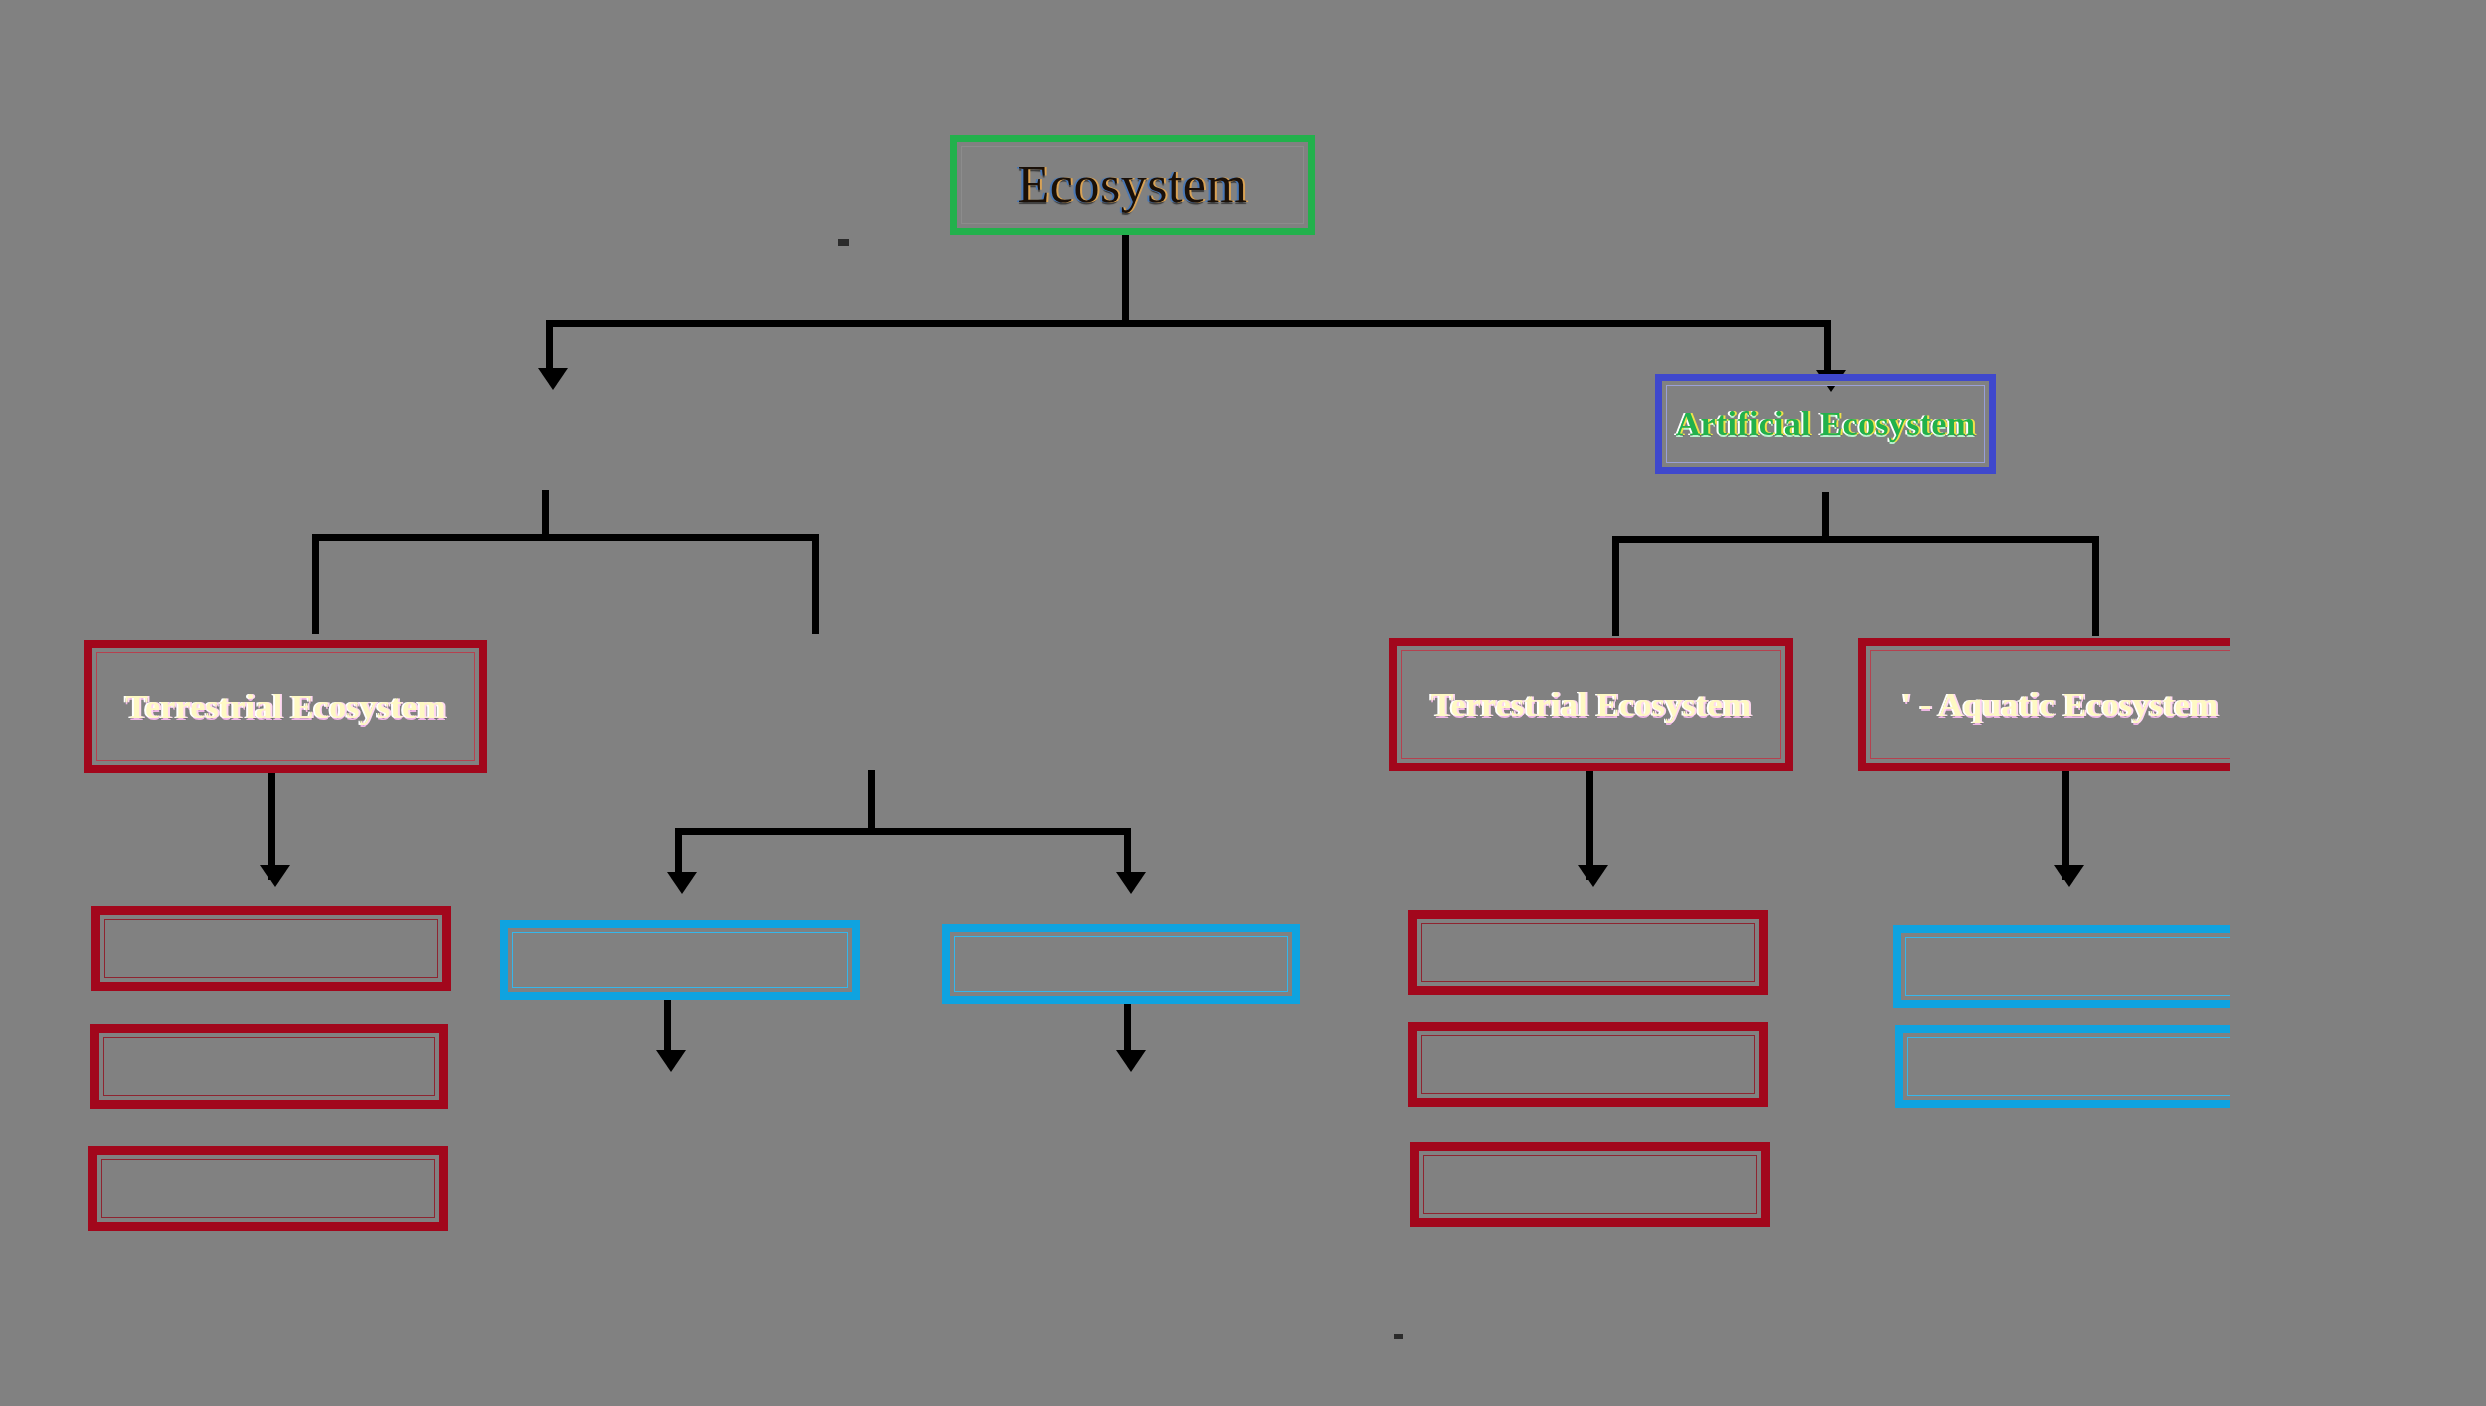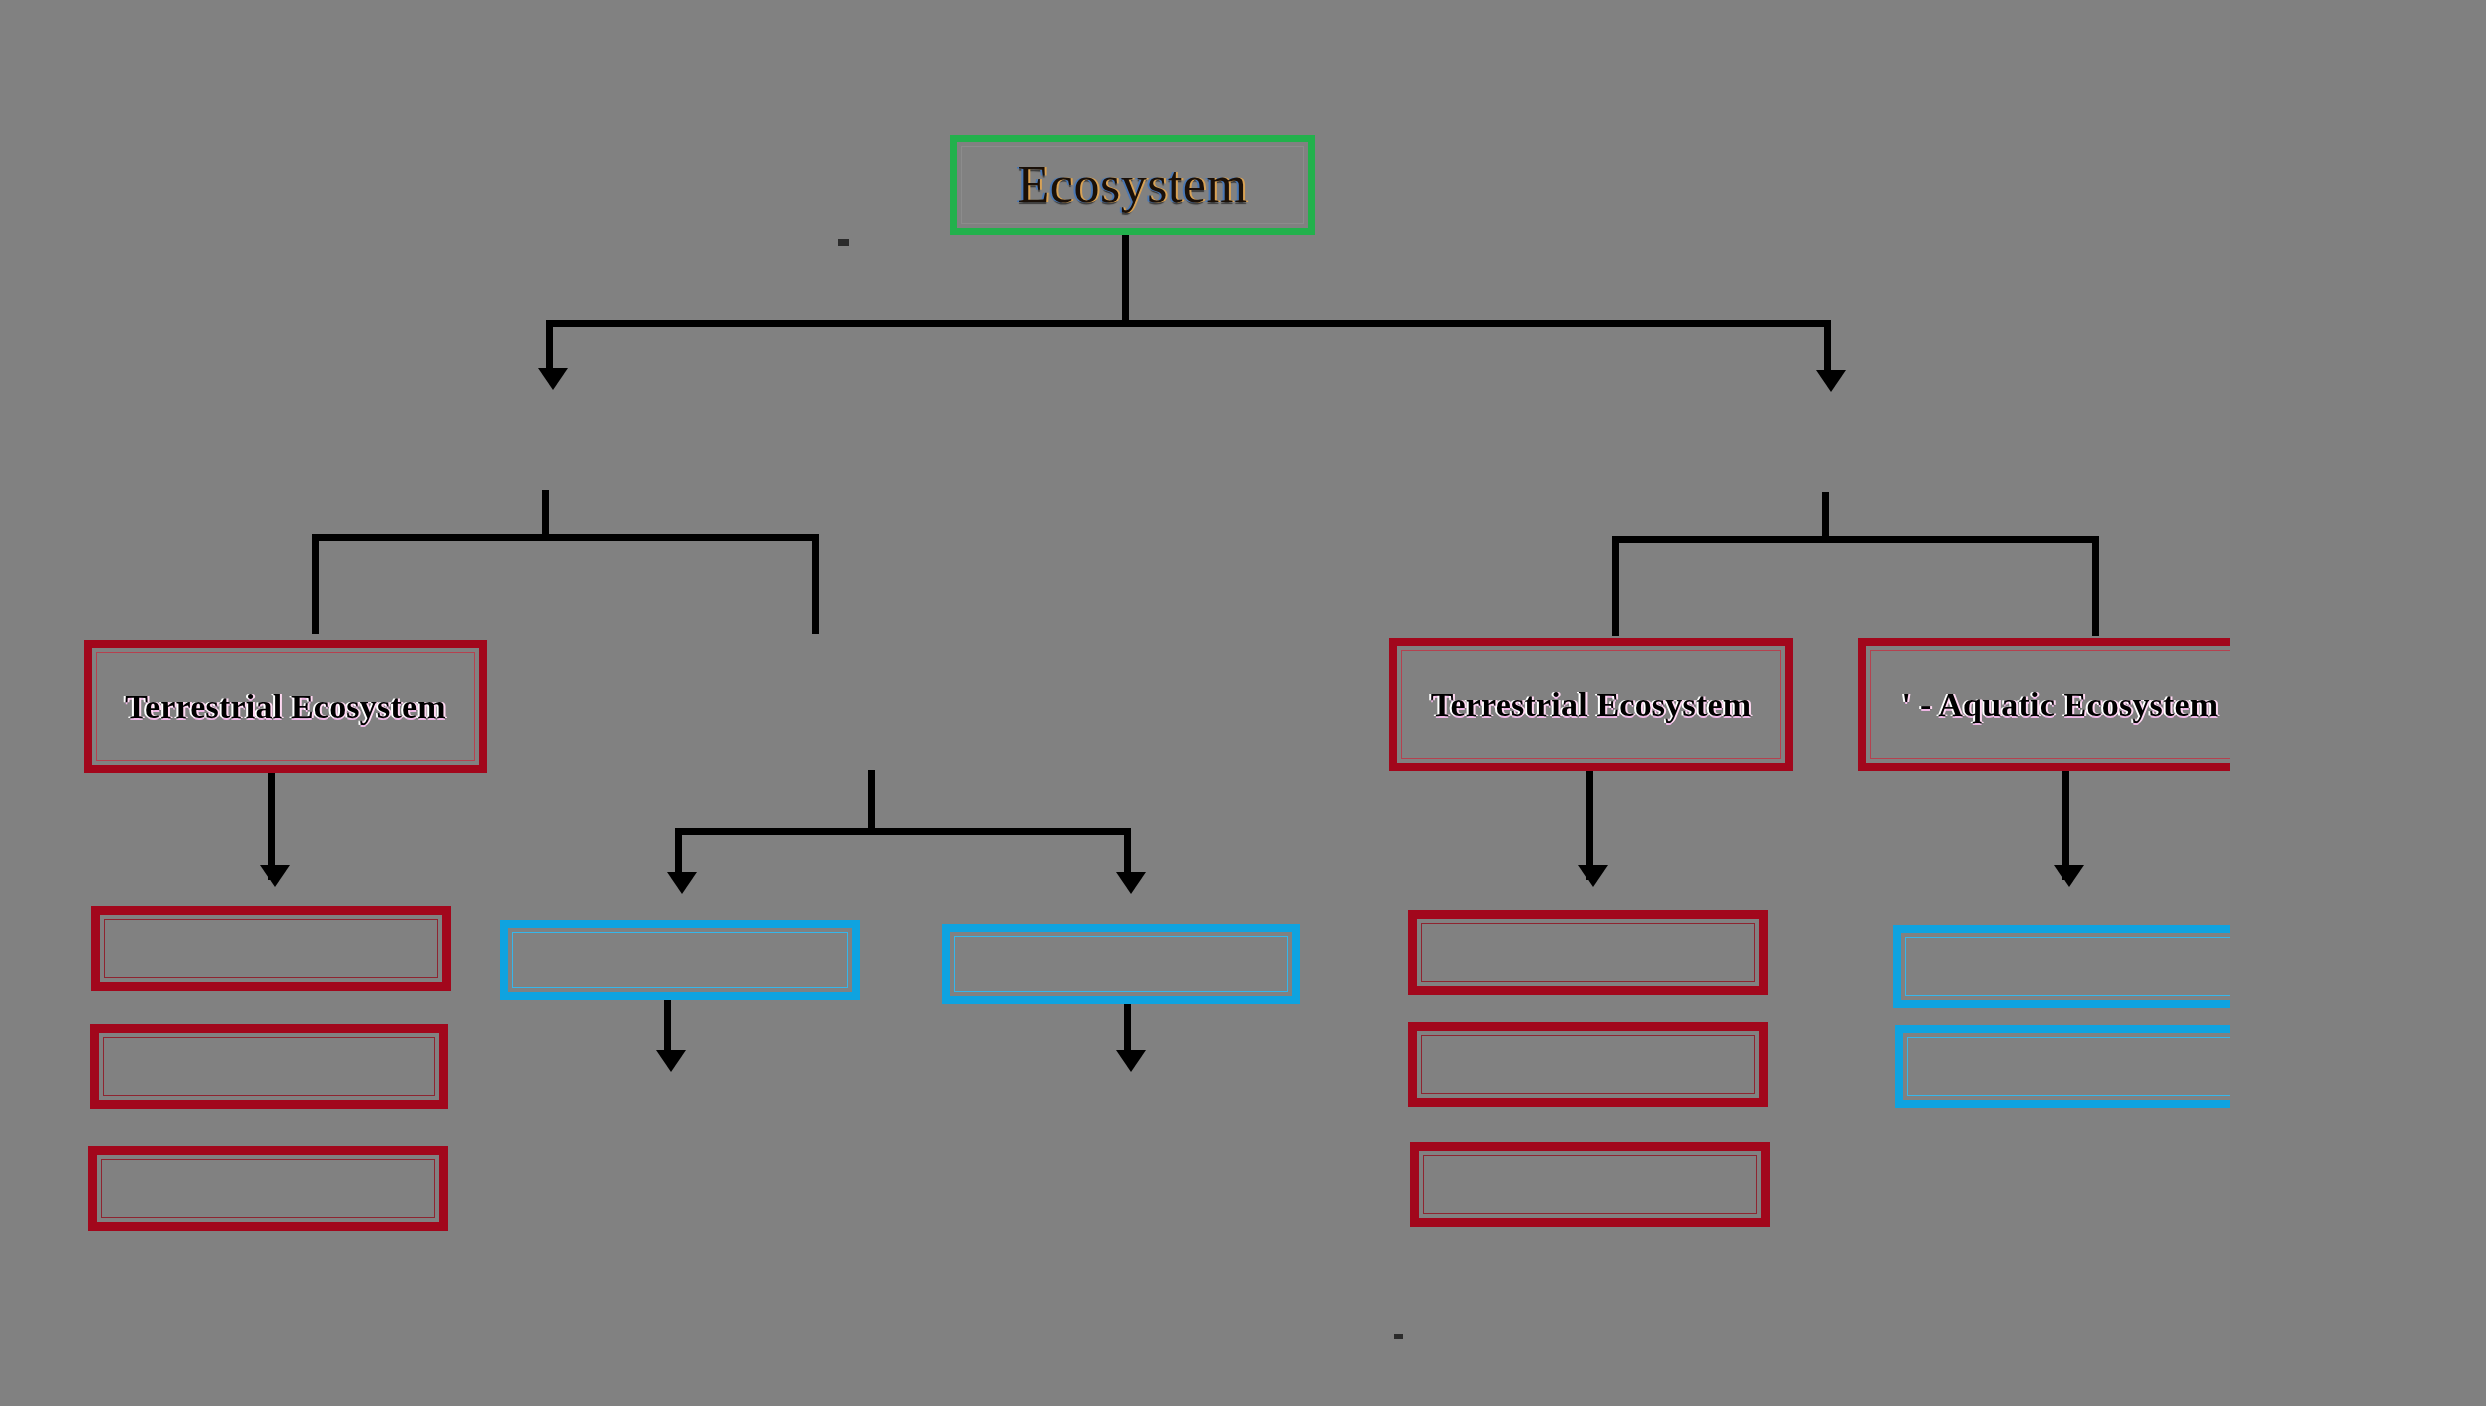--- a/index.html
+++ b/index.html
@@ -66,21 +66,21 @@
 
   
   .node-l3 {
     border: 8px solid #a2071c;
     box-shadow: inset 0 0 0 4px #818181, inset 0 0 0 5px #b5414f;
   }
   .node-l3 .label {
     font-family: "Liberation Serif", "DejaVu Serif", serif;
     font-size: 34px;
     font-weight: 700;
-    color: #000000;
+    color: #fef9c3;
     letter-spacing: .2px;
     text-shadow:
        2px 0 0 #ffd8f2,
       -2px 0 0 #ffffff,
        0 2px 0 #efb7e6,
        1px 1px 1px rgba(0,0,0,.22);
   }
 
   
   .node-leaf-red {
@@ -155,20 +155,23 @@
   <div class="vline" style="left:664px; top:1000px; height:58px;"></div>
   <div class="arrowhead" style="left:656px; top:1050px;"></div>
   <div class="vline" style="left:1124px; top:1000px; height:58px;"></div>
   <div class="arrowhead" style="left:1116px; top:1050px;"></div>
 
   <div class="node node-root" style="left:950px; top:135px; width:365px; height:100px;">
     <span class="label">Ecosystem</span>
   </div>
 
 
+  <div class="node node-l2" style="left:1655px; top:374px; width:341px; height:100px;">
+    <span class="label">Artificial Ecosystem</span>
+  </div>
 
   <div class="node node-l3" style="left:84px; top:640px; width:403px; height:133px;">
     <span class="label">Terrestrial Ecosystem</span>
   </div>
 
 
   <div class="node node-l3" style="left:1389px; top:638px; width:404px; height:133px;">
     <span class="label">Terrestrial Ecosystem</span>
   </div>
 

